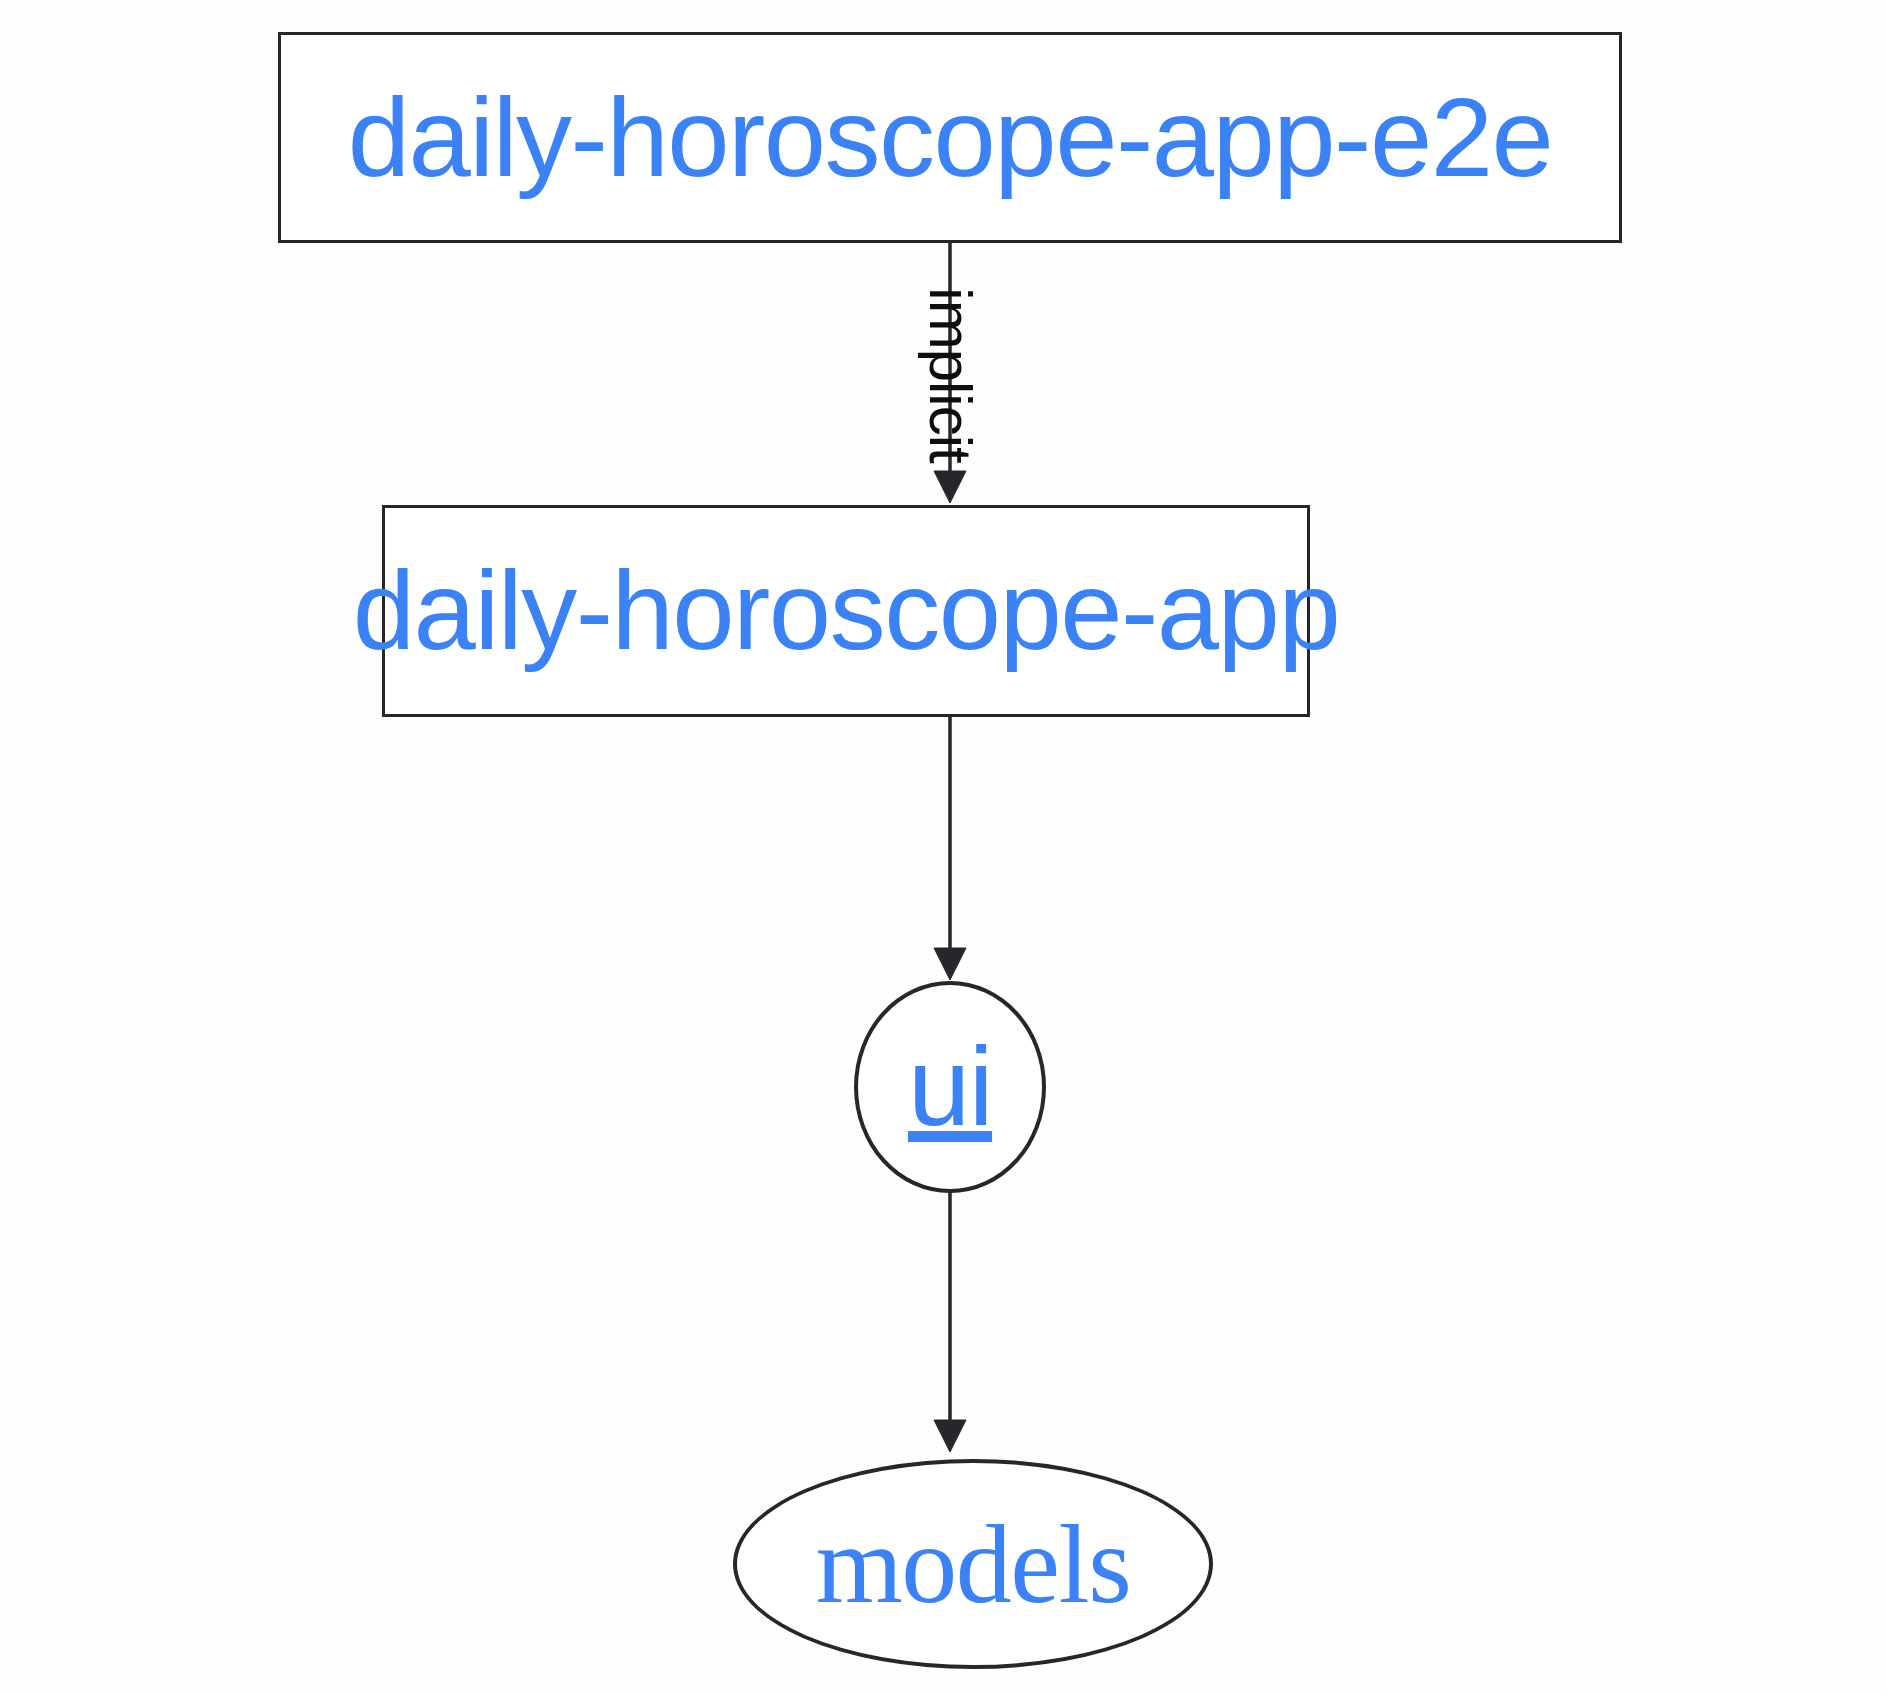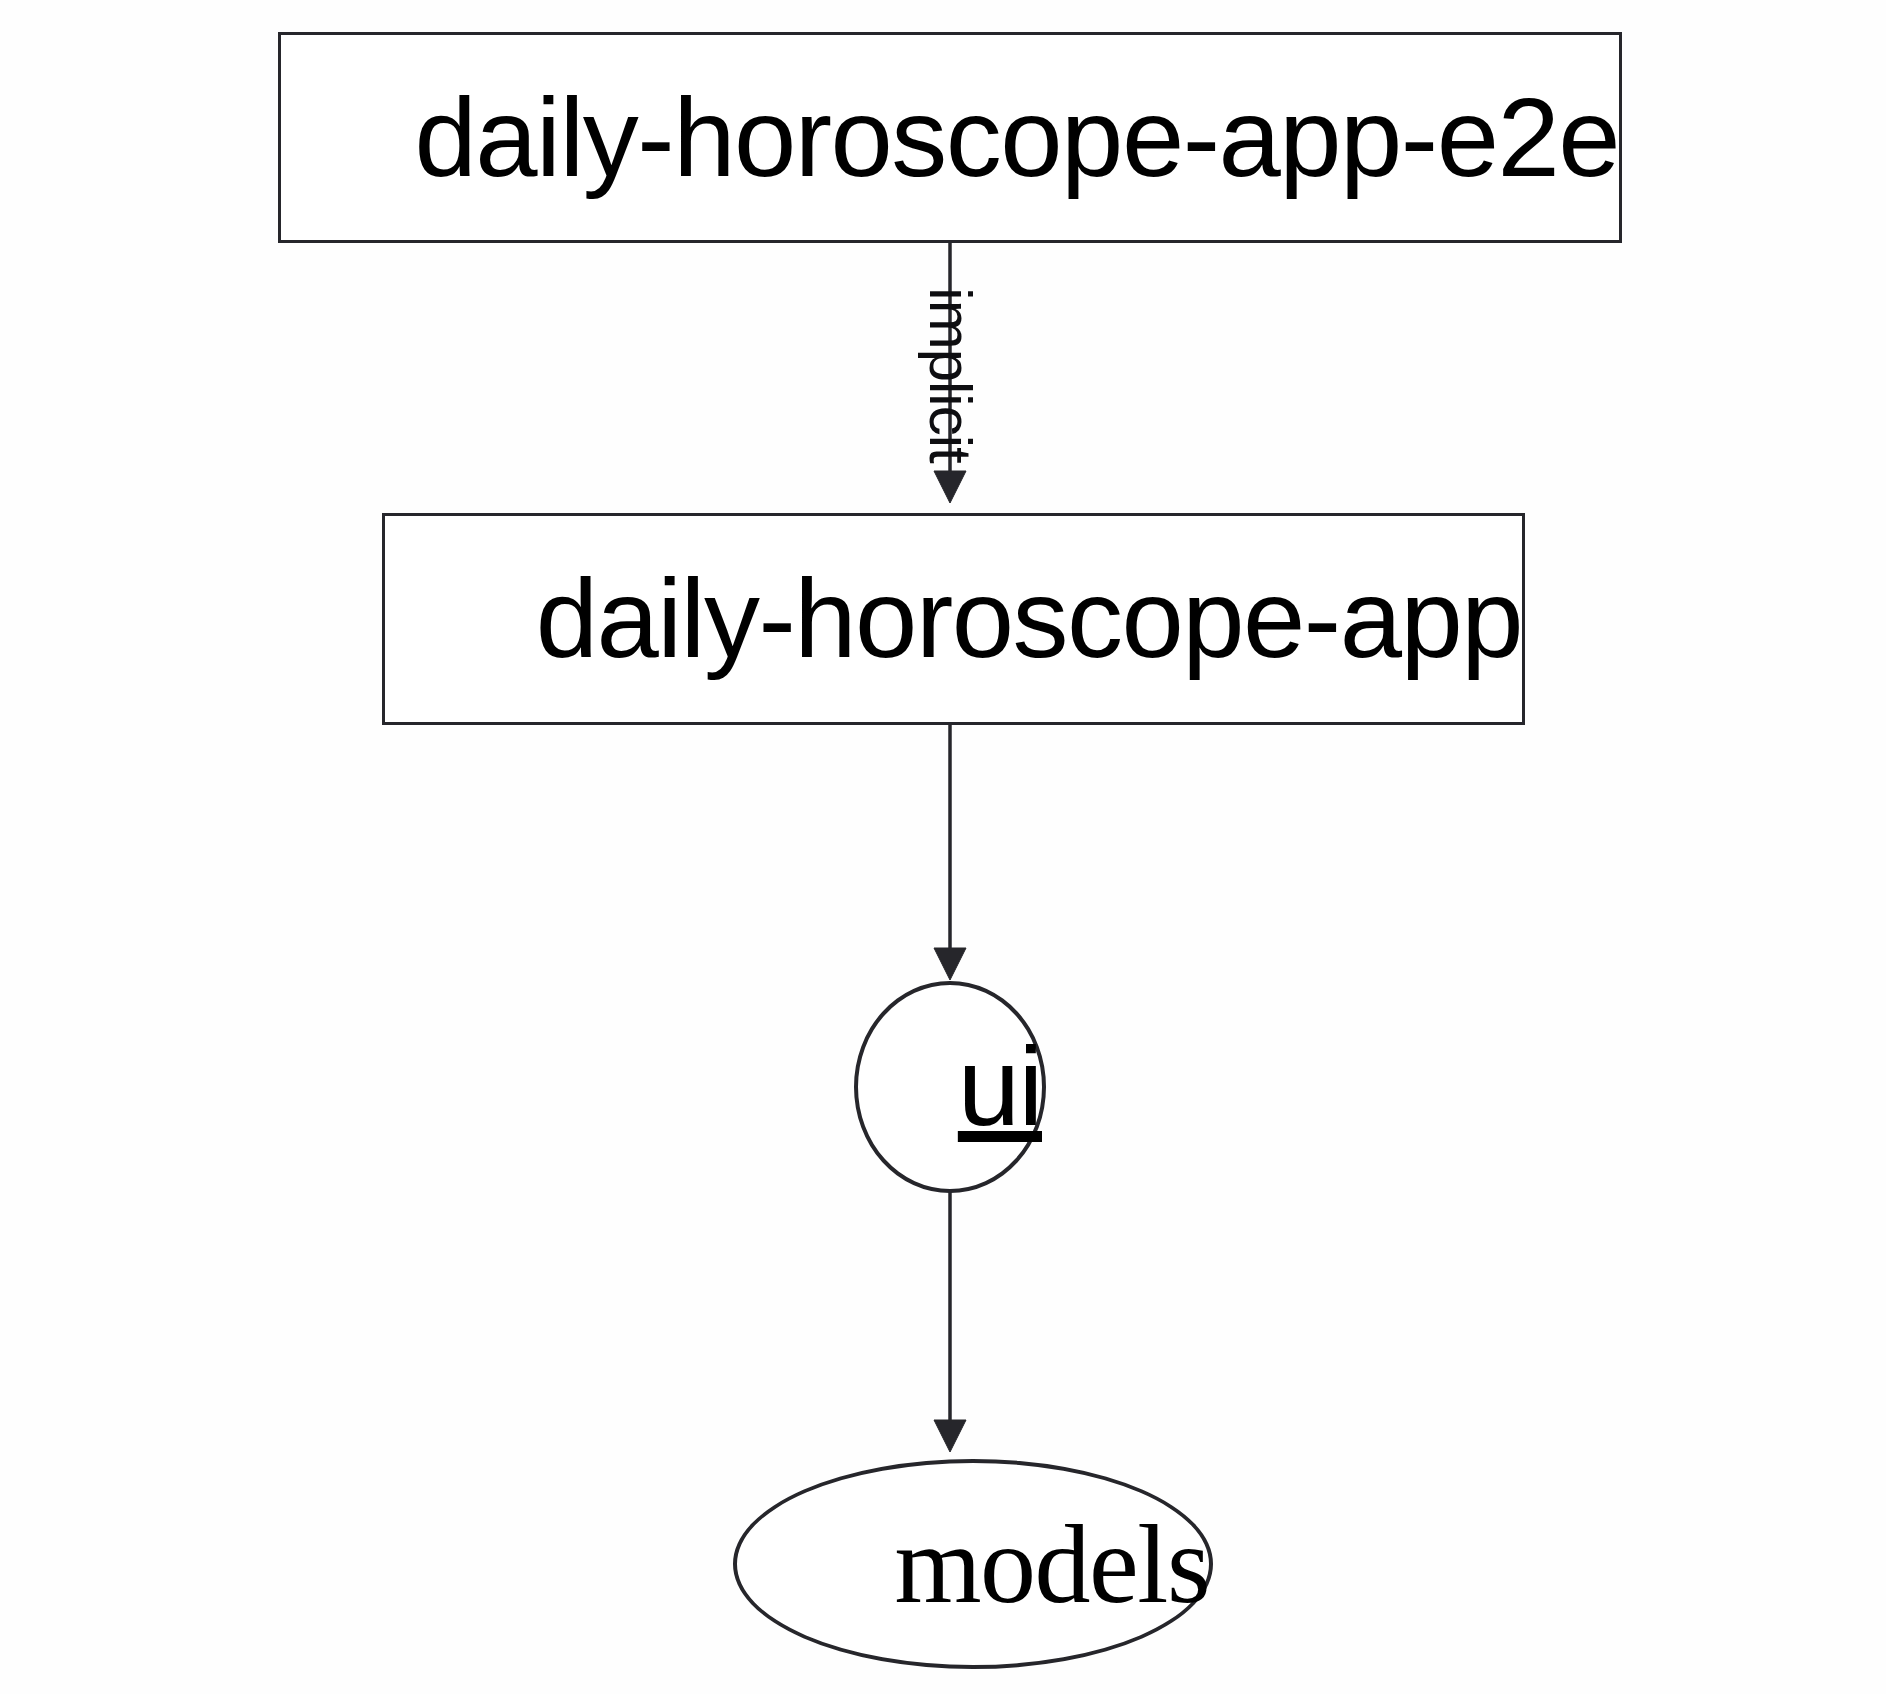--- a/index.html
+++ b/index.html
@@ -10,22 +10,22 @@
     font-family:"Liberation Sans", sans-serif;
     overflow:hidden;
   }
   svg.edges{position:absolute;left:0;top:0;width:1886px;height:1694px;}
   svg.edges line{stroke:#26262b;stroke-width:3.5;}
   svg.edges polygon{fill:#26262b;stroke:#26262b;}
   .node{
     position:absolute;
     box-sizing:border-box;
     background:#ffffff;
-    display:flex;align-items:center;justify-content:flex-end;
-    color:#000000;
+    display:flex;align-items:center;justify-content:center;
+    color:#3b82f6;
     font-size:112px;
     letter-spacing:-1.5px;
     white-space:nowrap;
     line-height:1;
   }
   .node.rect{border:3px solid #26262b;}
   .node.ellipse{border:4px solid #26262b;border-radius:50%;}
   .edge-label{
     position:absolute;
     transform:translate(-50%,-50%) rotate(90deg);
@@ -56,21 +56,21 @@
       <polygon points="950,1452 934,1420 966,1420"></polygon>
     </g>
   </svg>
 
   <div class="node rect" style="left:278px;top:32px;width:1344px;height:211px;">
     <span>daily-horoscope-app-e2e</span>
   </div>
 
   <div class="edge-label" style="left:950px;top:375px;">implicit</div>
 
-  <div class="node rect" style="left:382px;top:505px;width:1143px;height:212px;margin-top:8px;">
+  <div class="node rect" style="left:382px;top:505px;width:928px;height:212px;">
     <span>daily-horoscope-app</span>
   </div>
 
   <div class="node ellipse" style="left:854px;top:981px;width:192px;height:212px;text-decoration:underline;">
     <span>ui</span>
   </div>
 
   <div class="node ellipse" style="left:733px;top:1459px;width:480px;height:210px;font-family:Liberation Serif, serif;">
     <span>models</span>
   </div>

